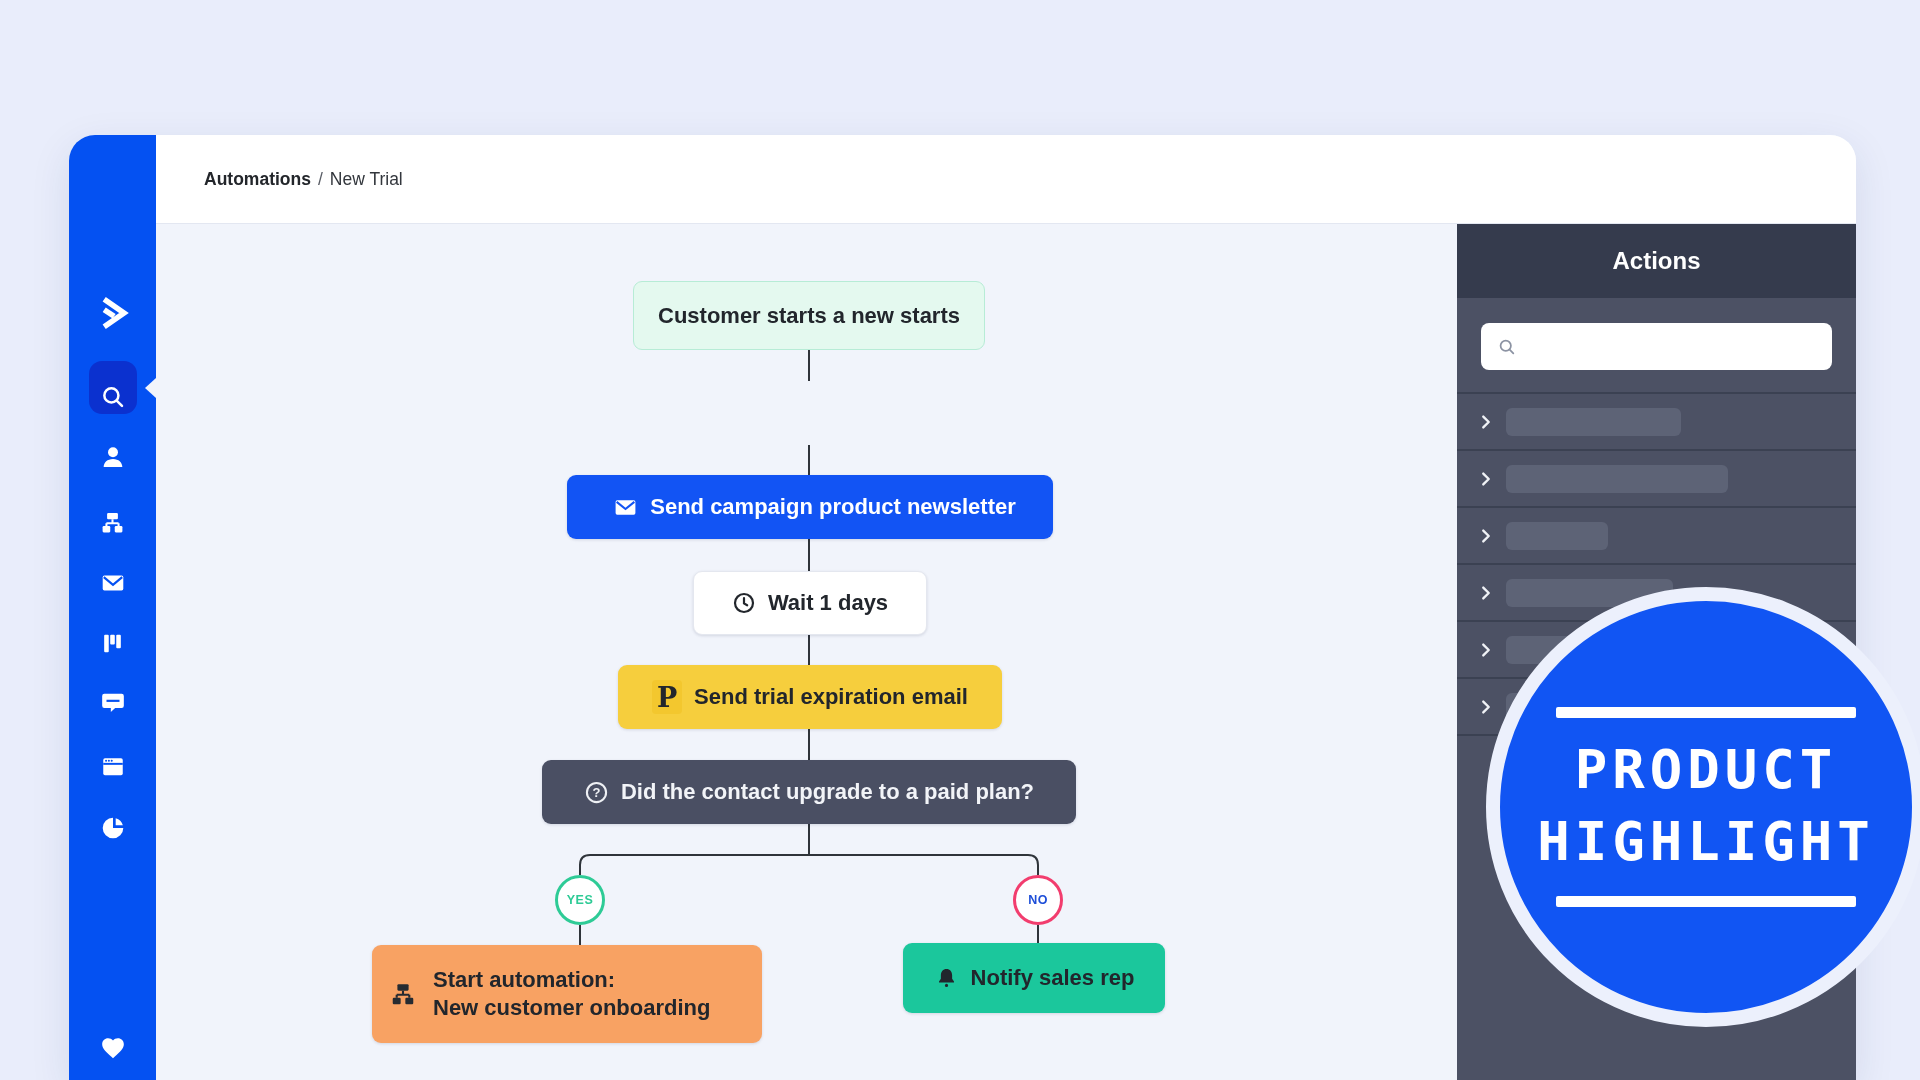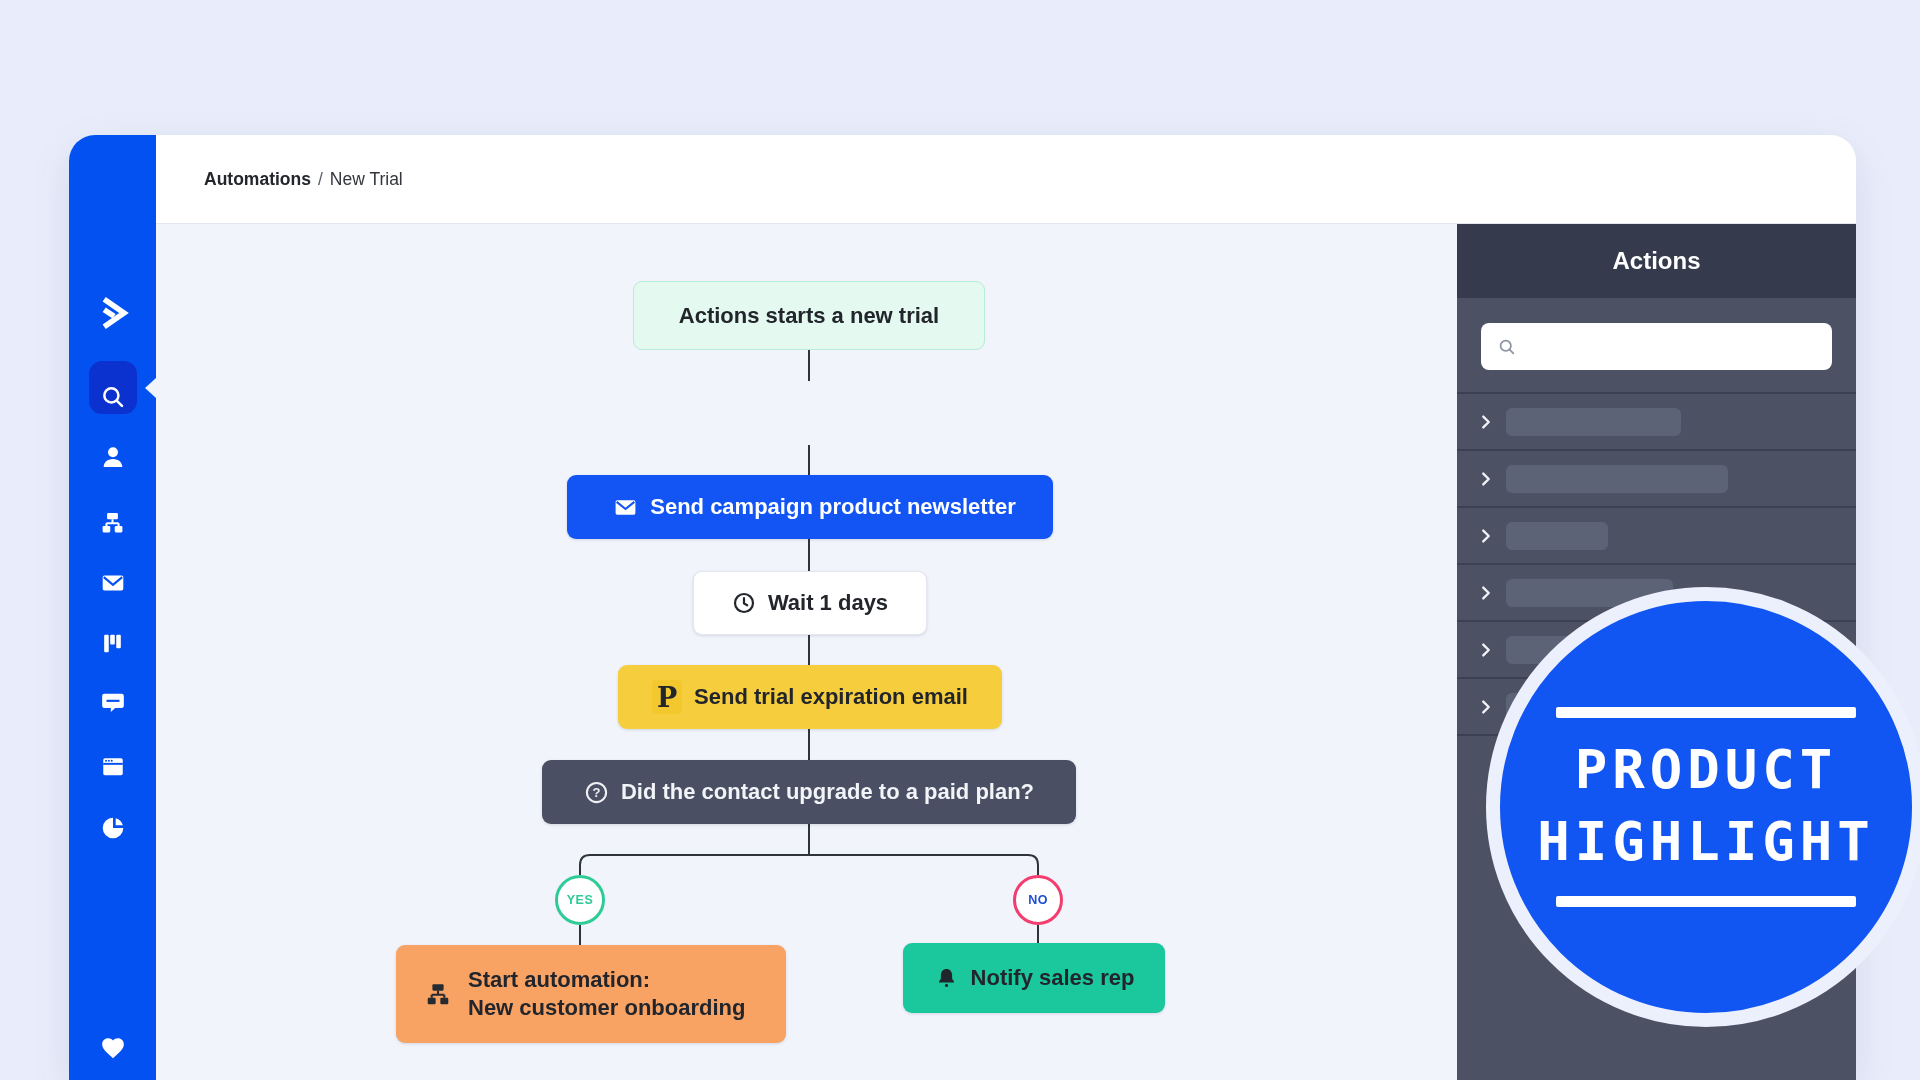--- a/index.html
+++ b/index.html
@@ -43,21 +43,21 @@
   .n-blue{ left:411px; top:251px; width:486px; height:64px; background:#1254f4; color:#ffffff;padding-left:9px; }
   .n-wait10{ left:537px; top:347px; width:234px; height:64px; }
   .n-yellow{ left:462px; top:441px; width:384px; height:64px; background:#f6ce3d; }
   .p-tile{ width:30px; height:34px; border-radius:4px; background:#f3c72e; display:flex; align-items:center; justify-content:center;
     font-family:"DejaVu Serif", serif; font-weight:700; font-size:27px; color:#22262c; }
   .n-dark{ left:386px; top:536px; width:534px; height:64px; background:#4a4f63; color:#f2f4f8; }
   .branch-pill{ position:absolute; width:50px; height:50px; border-radius:50%; background:#ffffff; display:flex; align-items:center; justify-content:center;
     font-size:12.5px; font-weight:700; letter-spacing:.5px; }
   .pill-yes{ left:399px; top:651px; border:3px solid #2ecb96; color:#2ecb96; }
   .pill-no{ left:857px; top:651px; border:3px solid #f23d6e; color:#1d4ed8; }
-  .n-orange{ left:240px; top:721px; width:390px; height:98px; background:#f8a263; justify-content:flex-start; padding-left:28px; gap:16px; }
+  .n-orange{ left:216px; top:721px; width:390px; height:98px; background:#f8a263; justify-content:flex-start; padding-left:17px; gap:16px; }
   .n-orange .two{ line-height:28px; text-align:left; }
   .n-green{ left:747px; top:719px; width:262px; height:70px; background:#1bc79c; }
 
   
   .panel{ position:absolute; left:1388px; top:89px; width:399px; height:856px; background:#4c5164; }
   .panel-head{ height:74px; background:#353b4d; display:flex; align-items:center; justify-content:center;
     color:#ffffff; font-size:24px; font-weight:700; }
   .search-wrap{ padding:25px 24px 22px 24px; position:relative; }
   .search-input{ width:100%; height:47px; border:none; border-radius:8px; background:#ffffff; outline:none;
     padding-left:44px; font-size:16px; color:#33373d; }
@@ -91,21 +91,21 @@
         <path d="M653,411 V441"></path>
         <path d="M653,505 V536"></path>
         <path d="M653,600 V631"></path>
         <path d="M424,651 V641 Q424,631 434,631 H872 Q882,631 882,641 V651"></path>
         <path d="M424,701 V721"></path>
         <path d="M882,701 V719"></path>
       </g>
     </svg>
 
     <div class="node n-trigger">
-      <span>Actions starts a new trial</span>
+      <span>Customer starts a new starts</span>
     </div>
 
 
     <div class="node n-blue">
       <svg width="25" height="25" viewBox="0 0 24 24">
         <rect x="2.5" y="5" width="19" height="14" rx="1.6" fill="#ffffff"></rect>
         <path d="M3.5,6.6 L12,13.4 L20.5,6.6" stroke="#1254f4" stroke-width="2" fill="none"></path>
       </svg>
       <span>Send campaign product newsletter</span>
     </div>

